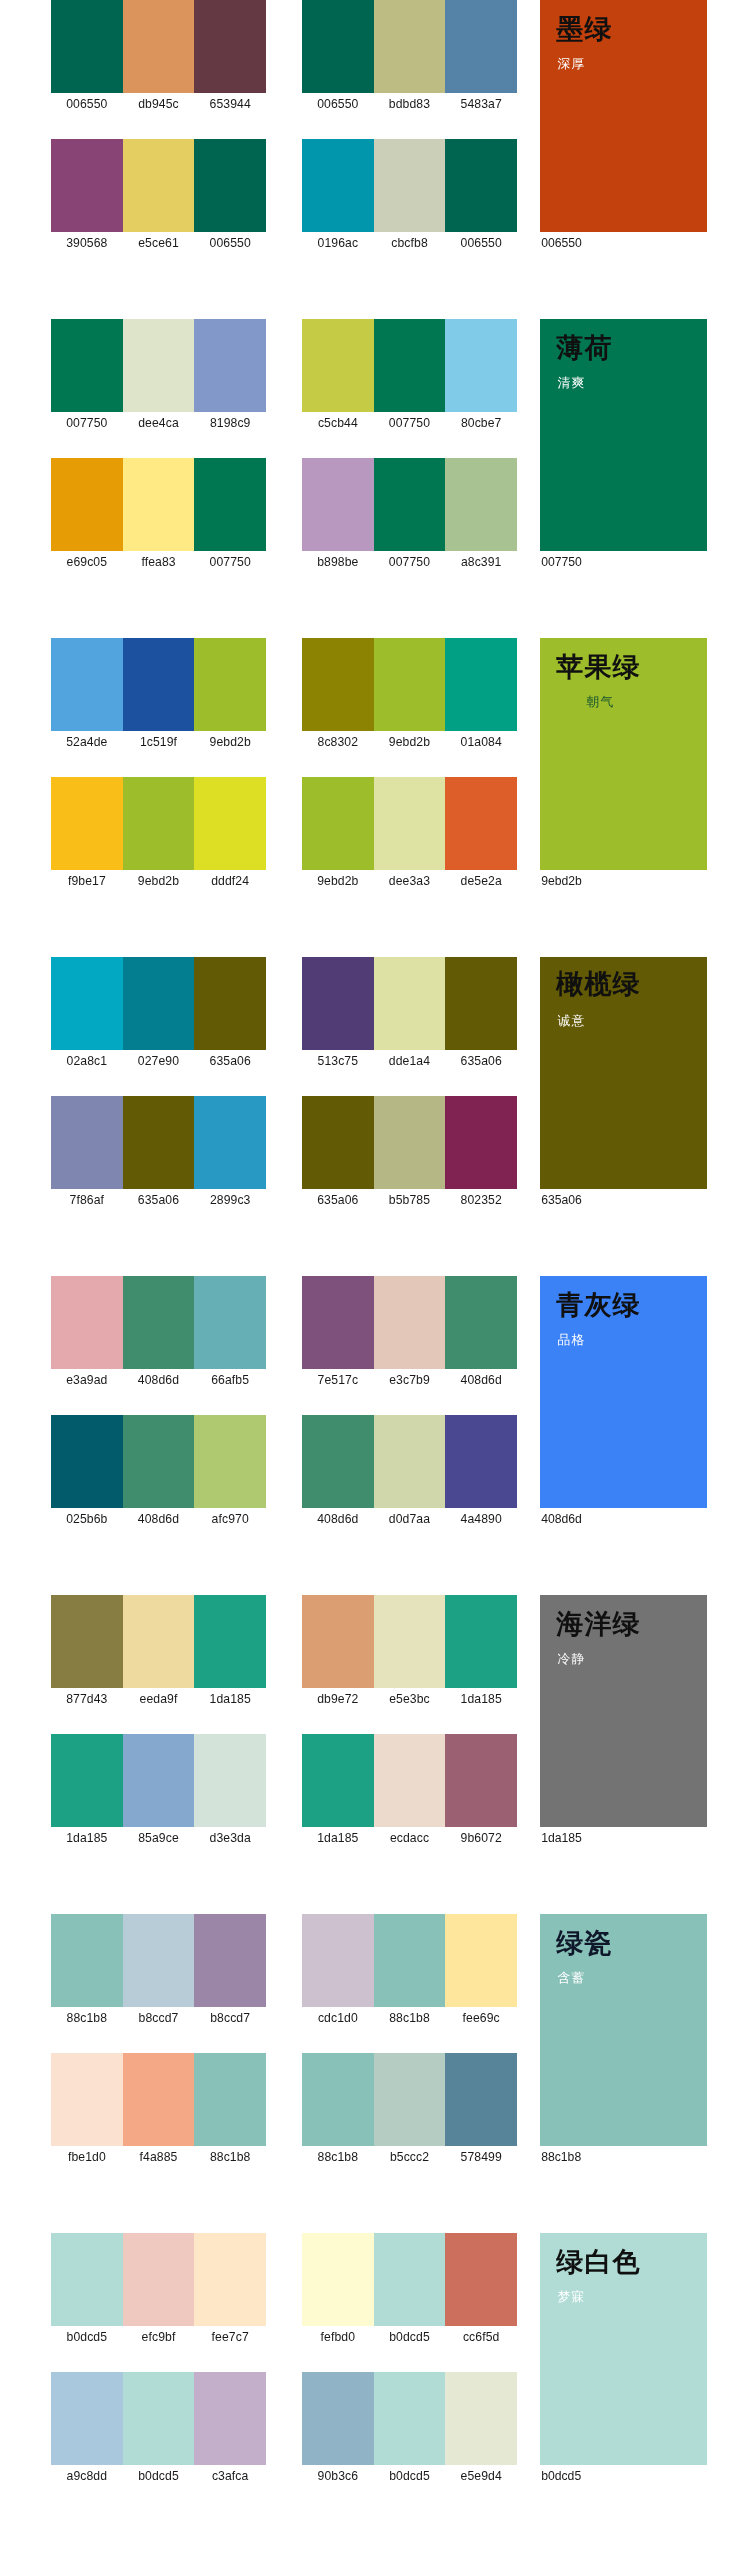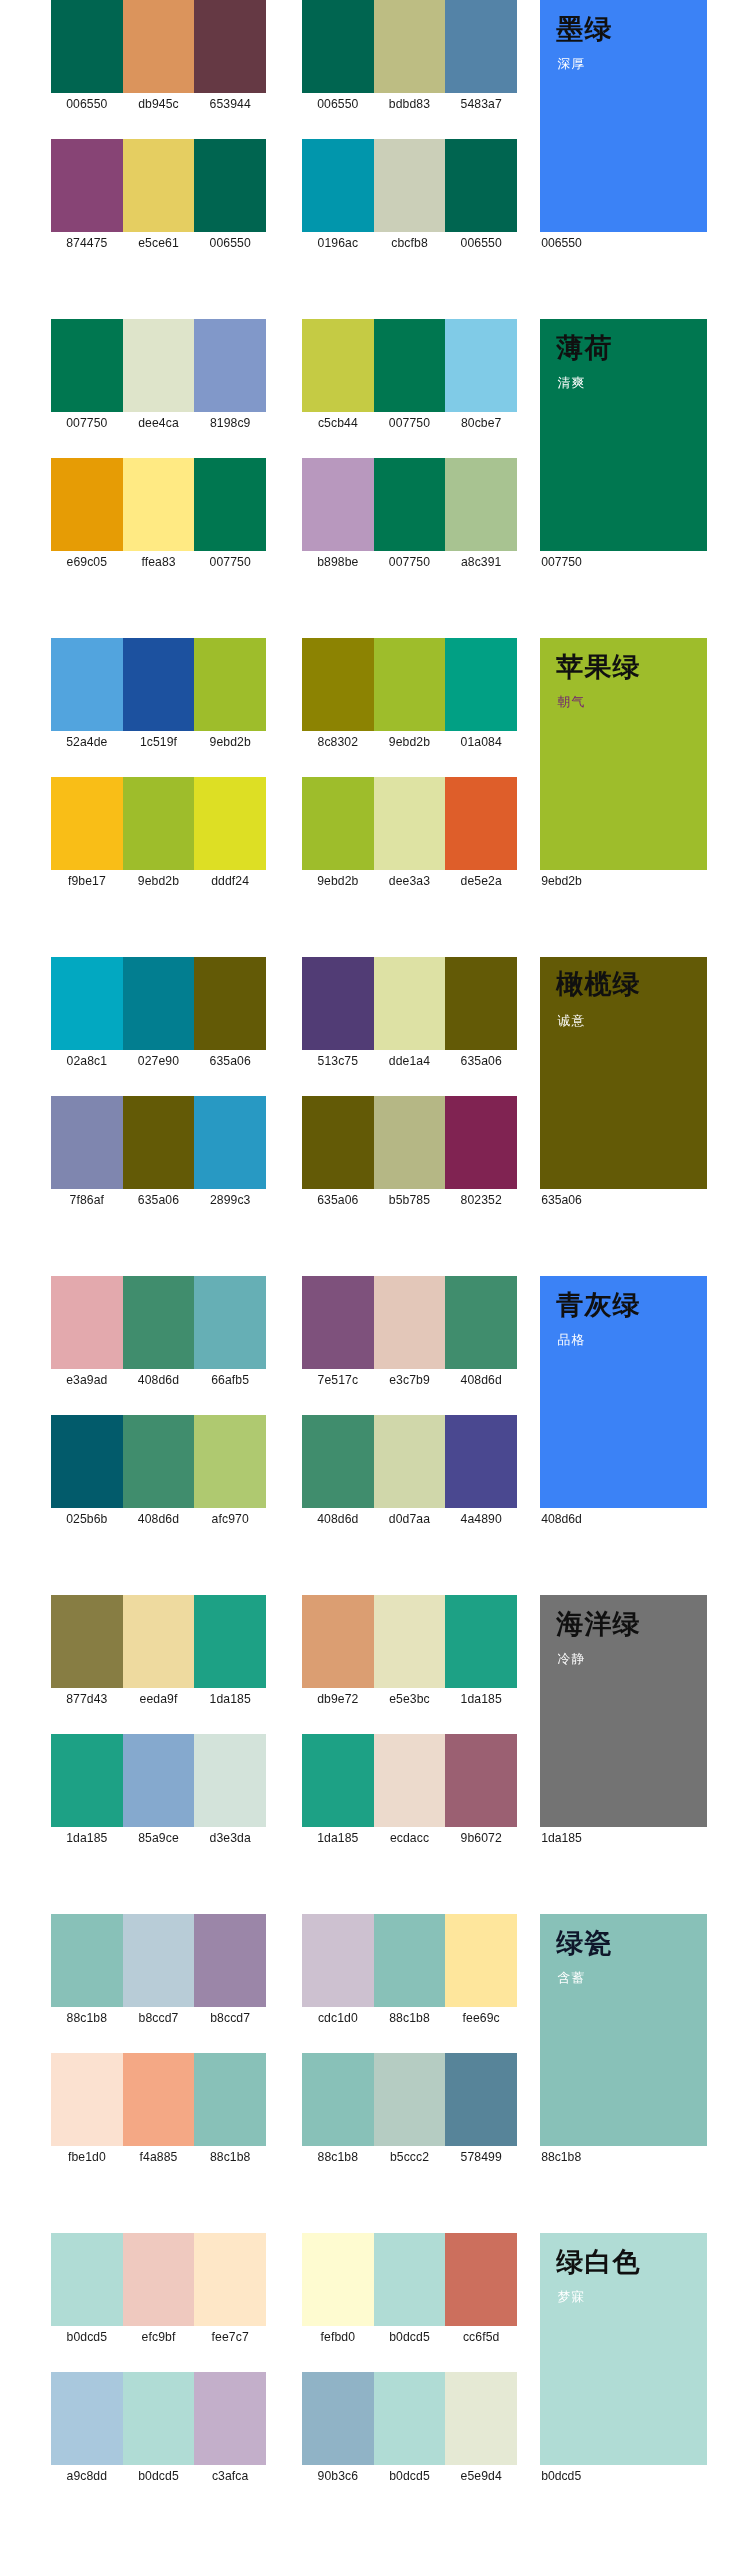--- a/index.html
+++ b/index.html
@@ -123,21 +123,21 @@
             <div class="hex-label">653944</div>
           </div>
         </div>
         <div class="combo-row row-bottom">
           <div class="swatch-strip">
             <div class="swatch" style="background-color: rgb(135, 68, 117);"></div>
             <div class="swatch" style="background-color: rgb(229, 206, 97);"></div>
             <div class="swatch" style="background-color: rgb(0, 101, 80);"></div>
           </div>
           <div class="hex-strip">
-            <div class="hex-label">874475</div>
+            <div class="hex-label">390568</div>
             <div class="hex-label">e5ce61</div>
             <div class="hex-label">006550</div>
           </div>
         </div>
       </div>
       <div class="combo-col col-b">
         <div class="combo-row row-top">
           <div class="swatch-strip">
             <div class="swatch" style="background-color: rgb(0, 101, 80);"></div>
             <div class="swatch" style="background-color: rgb(189, 189, 131);"></div>
@@ -156,21 +156,21 @@
             <div class="swatch" style="background-color: rgb(0, 101, 80);"></div>
           </div>
           <div class="hex-strip">
             <div class="hex-label">0196ac</div>
             <div class="hex-label">cbcfb8</div>
             <div class="hex-label">006550</div>
           </div>
         </div>
       </div>
       <div class="feature-block">
-        <div class="feature-swatch" style="background-color: #3b82f6; padding-left: 20px;">
+        <div class="feature-swatch" style="background-color: #c2410c; padding-left: 20px;">
           <div class="feature-name" style="color: rgb(16, 16, 16);">墨绿</div>
           <div class="feature-mood" style="color: rgb(255, 255, 255); font-family: Liberation Serif, serif;">深厚</div>
         </div>
         <div class="feature-hex">006550</div>
       </div>
     </div>
     <div class="palette-group">
       <div class="combo-col col-a">
         <div class="combo-row row-top">
           <div class="swatch-strip">
@@ -280,21 +280,21 @@
           <div class="hex-strip">
             <div class="hex-label">9ebd2b</div>
             <div class="hex-label">dee3a3</div>
             <div class="hex-label">de5e2a</div>
           </div>
         </div>
       </div>
       <div class="feature-block">
         <div class="feature-swatch" style="background-color: rgb(158, 189, 43);">
           <div class="feature-name" style="color: rgb(16, 16, 16);">苹果绿</div>
-          <div class="feature-mood" style="color: #701a75;">朝气</div>
+          <div class="feature-mood" style="color: #14532d; margin-left: 29px;">朝气</div>
         </div>
         <div class="feature-hex">9ebd2b</div>
       </div>
     </div>
     <div class="palette-group">
       <div class="combo-col col-a">
         <div class="combo-row row-top">
           <div class="swatch-strip">
             <div class="swatch" style="background-color: rgb(2, 168, 193);"></div>
             <div class="swatch" style="background-color: rgb(2, 126, 144);"></div>

